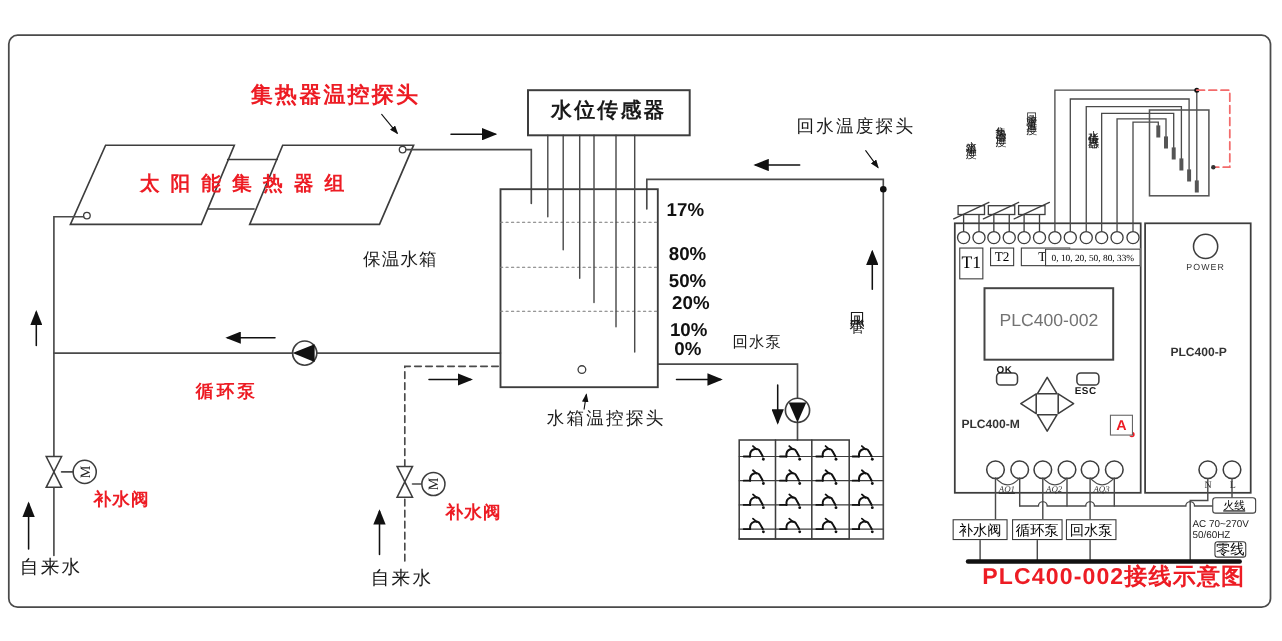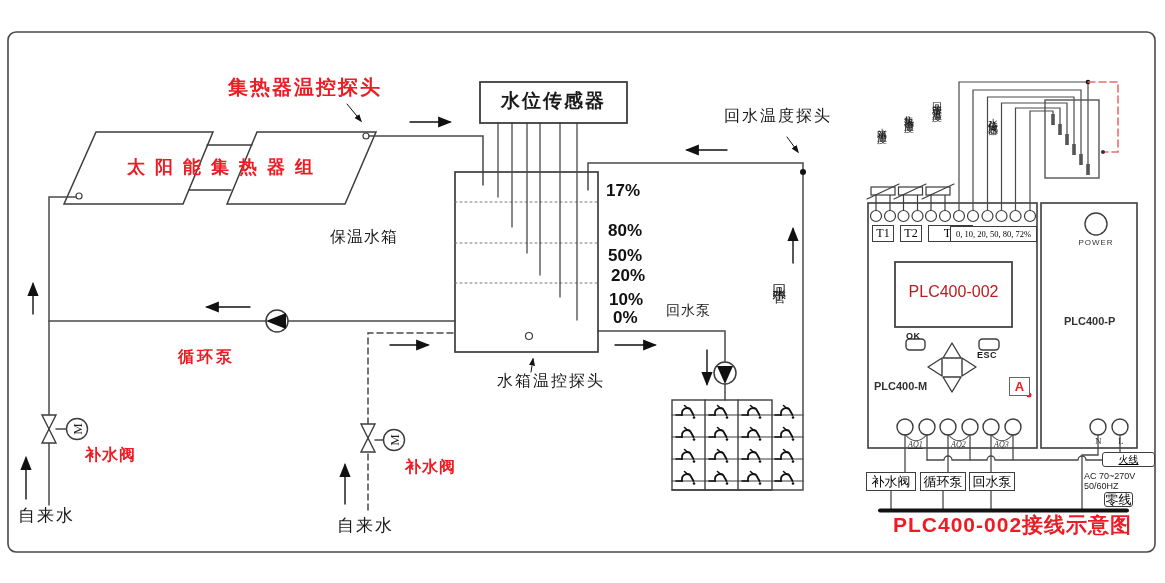--- a/index.html
+++ b/index.html
@@ -271,45 +271,45 @@
 <div class="lbl red" style="left:85px;top:447px;font-size:16px;letter-spacing:1px;">补水阀</div>
 <div class="lbl red" style="left:405px;top:459px;font-size:16px;letter-spacing:1px;">补水阀</div>
 <div class="lbl" style="left:18px;top:507px;font-size:17px;letter-spacing:2px;">自来水</div>
 <div class="lbl" style="left:337px;top:517px;font-size:17px;letter-spacing:2px;">自来水</div>
 
 <div class="lbl vert" style="left:876px;top:120px;font-size:10px;letter-spacing:2px;">水箱温度</div>
 <div class="lbl vert" style="left:903px;top:107px;font-size:10px;letter-spacing:2px;">集热器温度</div>
 <div class="lbl vert" style="left:931px;top:94px;font-size:10px;letter-spacing:2px;">回水管道温度</div>
 <div class="lbl vert" style="left:987px;top:110px;font-size:10px;letter-spacing:2px;">水位传感器</div>
 
-<div class="bx serif" style="left:872px;top:225px;width:22px;height:17px;font-size:12px;">T1</div>
+<div class="bx serif" style="left:872px;top:225px;width:22px;height:29px;font-size:16px;">T1</div>
 <div class="bx serif" style="left:900px;top:225px;width:22px;height:17px;font-size:12px;">T2</div>
 <div class="bx serif" style="left:928px;top:225px;width:45px;height:17px;font-size:12px;">T3</div>
-<div class="bx serif" style="left:950px;top:226px;width:87px;height:16px;font-size:8.5px;">0, 10, 20, 50, 80, 72%</div>
-
-<div class="lbl" style="left:895px;top:284px;width:117px;text-align:center;font-size:16px;color:#b91c1c;">PLC400-002</div>
+<div class="bx serif" style="left:950px;top:226px;width:87px;height:16px;font-size:8.5px;">0, 10, 20, 50, 80, 33%</div>
+
+<div class="lbl" style="left:895px;top:284px;width:117px;text-align:center;font-size:16px;color:#737373;">PLC400-002</div>
 <div class="lbl bold" style="left:906px;top:332px;font-size:9px;letter-spacing:.5px;">OK</div>
 <div class="lbl bold" style="left:977px;top:351px;font-size:9px;letter-spacing:.5px;">ESC</div>
 <div class="lbl bold" style="left:874px;top:381px;font-size:11px;color:#333;">PLC400-M</div>
 <div class="bx" style="left:1009px;top:377px;width:21px;height:19px;border-color:#666;">
       <span class="red" style="font-size:13px;">A</span>
     </div>
 <div class="lbl" style="left:1076px;top:239px;width:40px;text-align:center;font-size:8px;letter-spacing:1px;color:#333;">POWER</div>
 <div class="lbl bold" style="left:1064px;top:316px;font-size:11px;color:#333;">PLC400-P</div>
 
 <div class="lbl serif" style="left:908px;top:441px;font-size:8px;font-style:italic;color:#333;text-decoration:underline;">AQ1</div>
 <div class="lbl serif" style="left:951px;top:441px;font-size:8px;font-style:italic;color:#333;">AQ2</div>
 <div class="lbl serif" style="left:994px;top:441px;font-size:8px;font-style:italic;color:#333;">AQ3</div>
 
 <div class="bx" style="left:866px;top:472px;width:50px;height:19px;font-size:13px;">补水阀</div>
 <div class="bx" style="left:920px;top:472px;width:46px;height:19px;font-size:13px;">循环泵</div>
 <div class="bx" style="left:969px;top:472px;width:46px;height:19px;font-size:13px;">回水泵</div>
 
 <div class="lbl serif" style="left:1095px;top:437px;font-size:9px;color:#333;">N</div>
 <div class="lbl serif" style="left:1118px;top:437px;font-size:9px;color:#333;">L</div>
-<div class="bx" style="left:1102px;top:452px;width:53px;height:15px;font-size:10px;border-radius:3px;text-decoration:underline;">火线</div>
+<div class="bx" style="left:1102px;top:452px;width:40px;height:15px;font-size:10px;border-radius:3px;text-decoration:underline;">火线</div>
 <div class="lbl" style="left:1084px;top:472px;font-size:9px;color:#222;">AC 70~270V</div>
 <div class="lbl" style="left:1084px;top:482px;font-size:9px;color:#222;">50/60HZ</div>
 <div class="bx" style="left:1104px;top:492px;width:29px;height:15px;font-size:13px;border-radius:3px;">零线</div>
 
 <div class="lbl red" style="left:893px;top:514px;font-size:21px;letter-spacing:1px;">PLC400-002接线示意图</div>
 
 </div>
 
 </body></html>

